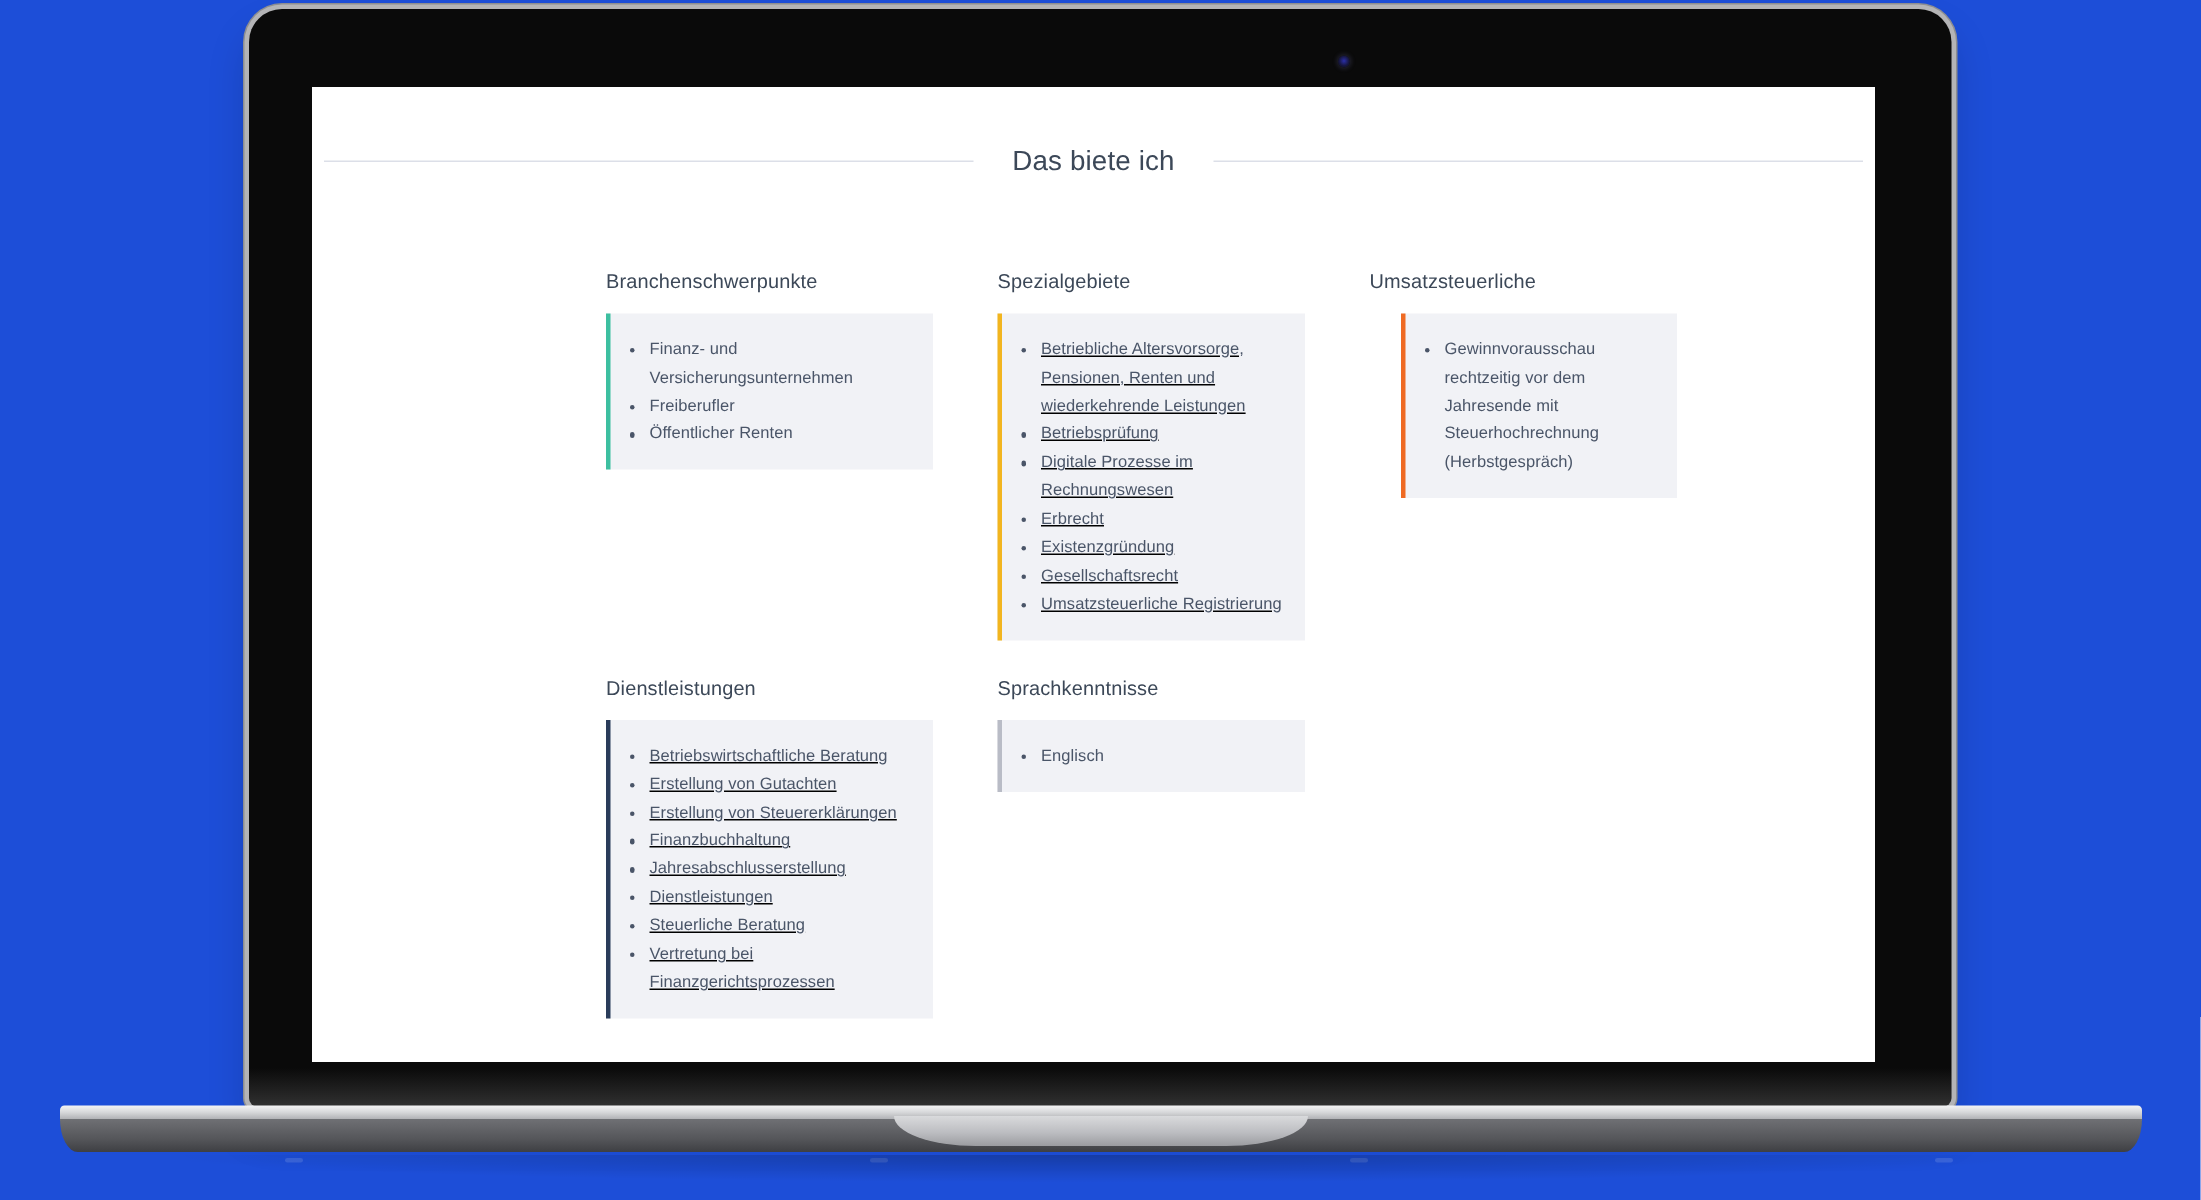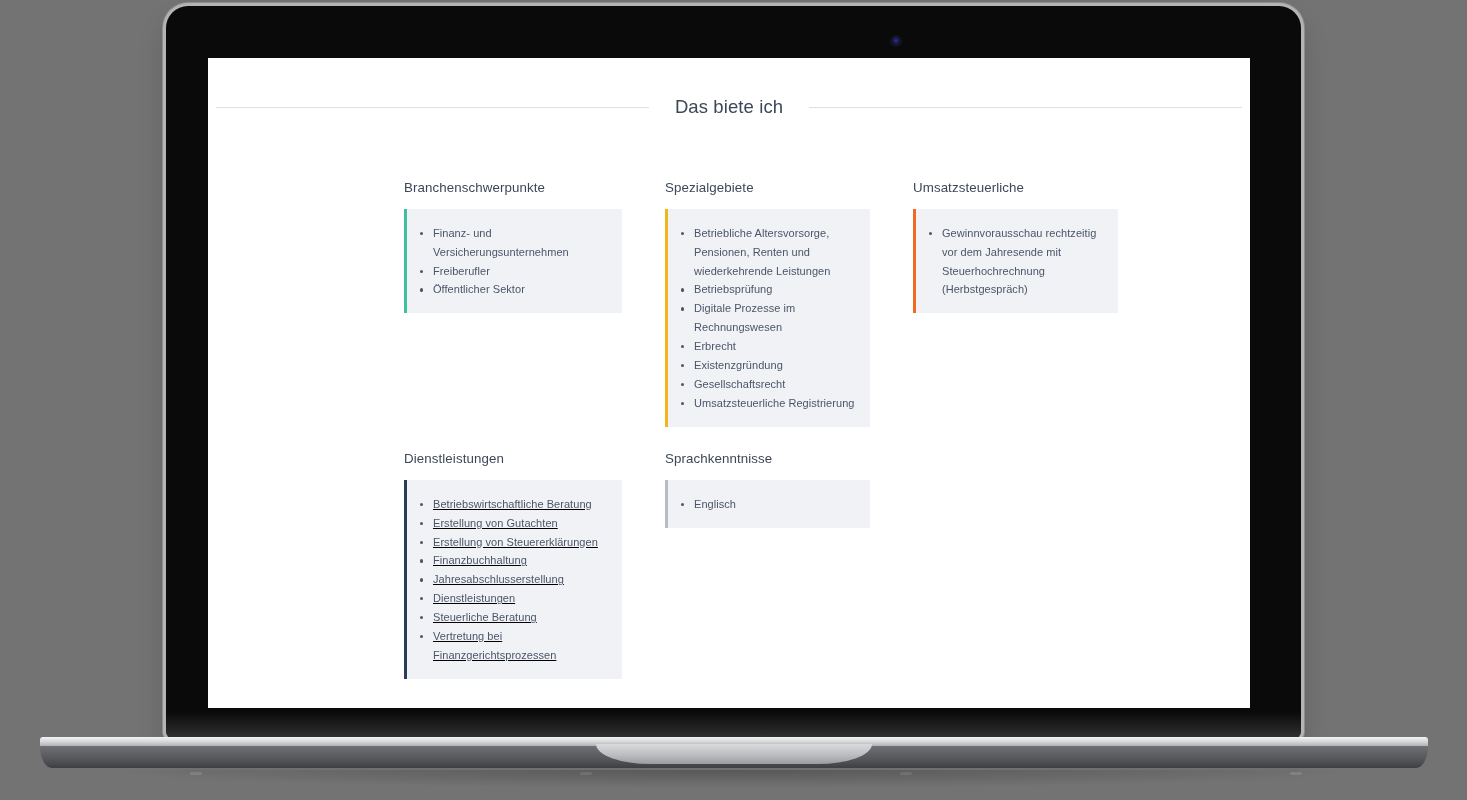--- a/index.html
+++ b/index.html
@@ -14,21 +14,21 @@
     overflow: hidden;
     font-family: "Liberation Sans", "DejaVu Sans", sans-serif;
     -webkit-font-smoothing: antialiased;
   }
 
   
   #stage {
     position: relative;
     width: 1467px;
     height: 800px;
-    background: #737373;
+    background: #1d4ed8;
   }
 
   .laptop-lid {
     position: absolute;
     left: 166px;
     top: 6px;
     width: 1135px;
     height: 732px;
     background: #0a0a0a;
     border-radius: 22px 22px 6px 6px;
@@ -215,22 +215,22 @@
     height: 3.2px;
     border-radius: 50%;
     background: #4a5568;
   }
 
   
   .row-2 { margin-top: 24px; }
 
   
   .accent-teal   { border-left-color: #3dbfa0; }
-  .accent-yellow { border-left-color: #f2b51f; }
-  .accent-orange { border-left-color: #ef6a23; }
+  .accent-yellow { border-left-color: #f2b51f; text-decoration: underline; }
+  .accent-orange { border-left-color: #ef6a23; margin-left: 21px; }
   .accent-navy   { border-left-color: #2a3c5a; text-decoration: underline; }
   .accent-grey   { border-left-color: #b9bcc6; }
 </style>
 </head>
 <body>
 
 <div id="stage">
 
   <div class="laptop-lid">
     <div class="webcam"></div>
@@ -248,21 +248,21 @@
       <div class="cards-wrap">
 
         <div class="card-grid">
 
           <div class="card-block">
             <h2 class="card-heading">Branchenschwerpunkte</h2>
             <div class="card-body accent-teal">
               <ul>
                 <li>Finanz- und Versicherungsunternehmen</li>
                 <li>Freiberufler</li>
-                <li>Öffentlicher Sektor</li>
+                <li>Öffentlicher Renten</li>
               </ul>
             </div>
           </div>
 
           <div class="card-block">
             <h2 class="card-heading">Spezialgebiete</h2>
             <div class="card-body accent-yellow">
               <ul>
                 <li>Betriebliche Altersvorsorge, Pensionen, Renten und wiederkehrende Leistungen</li>
                 <li>Betriebsprüfung</li>

